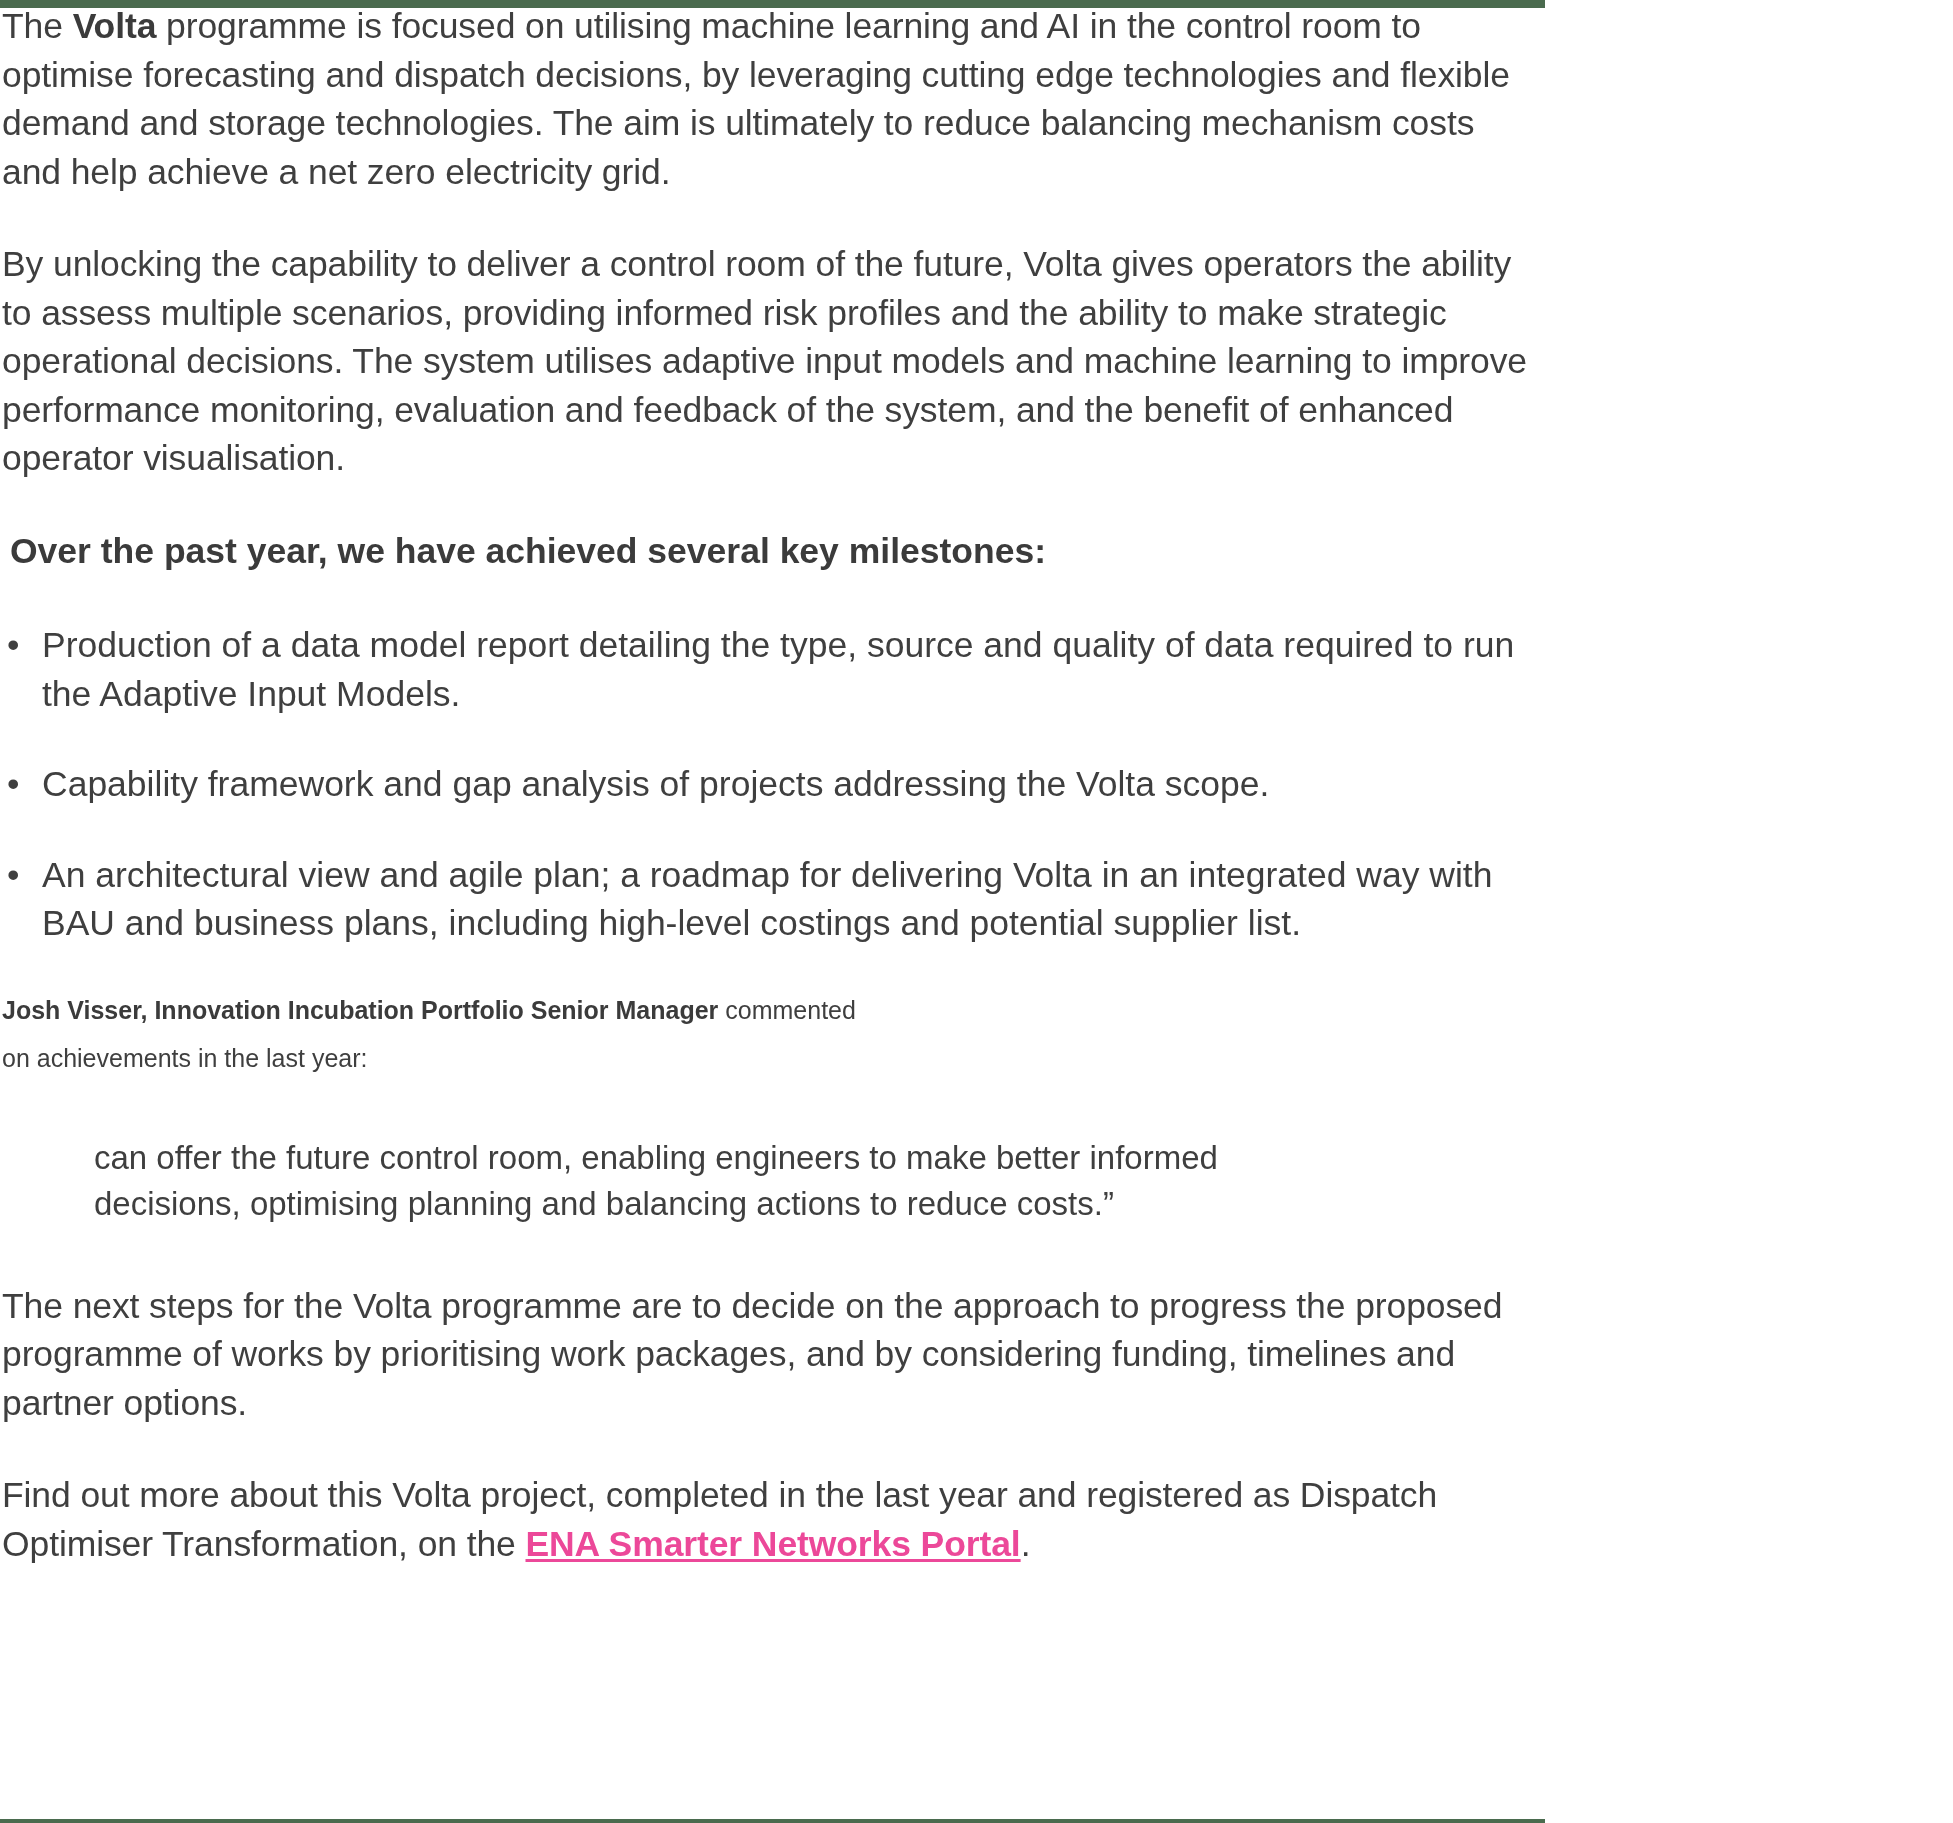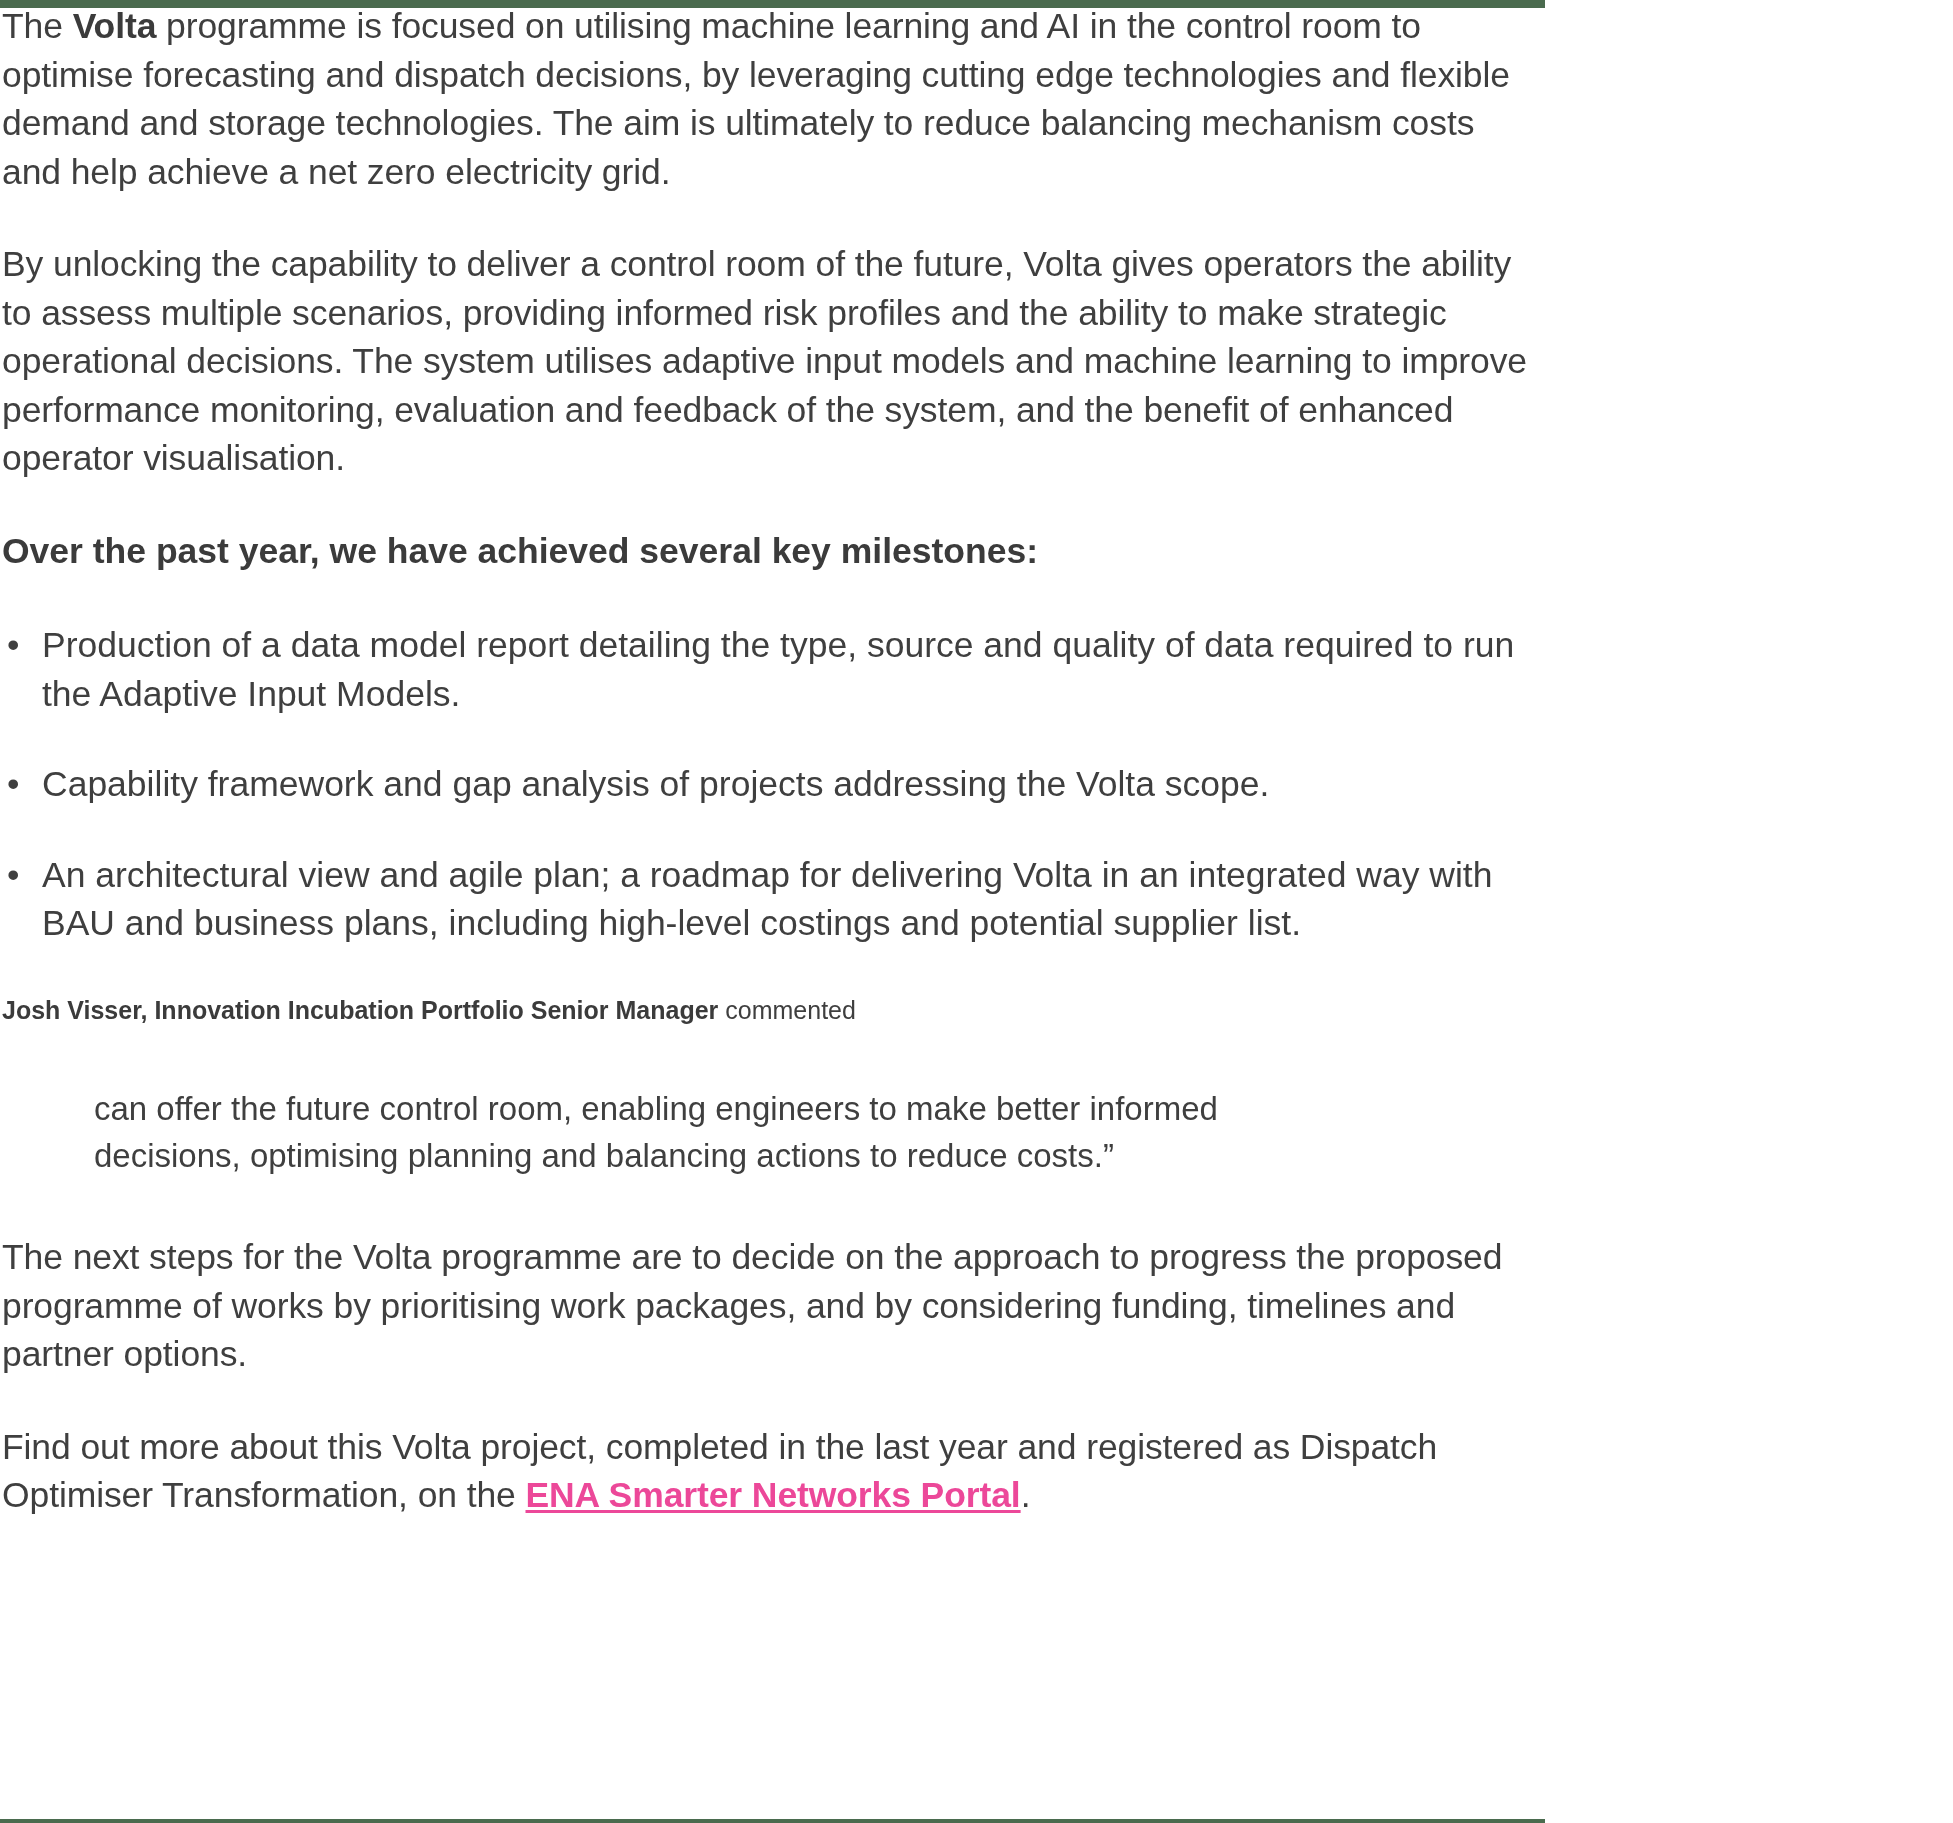--- a/index.html
+++ b/index.html
@@ -57,21 +57,21 @@
   .lead-in {
     margin-bottom: 46px;
   }
 
   strong, .bold {
     font-weight: 700;
     color: #3b3b3b;
   }
 
   h3.section-heading {
-    margin: 0 0 46px 0;
+    margin: 0 0 46px 8px;
     font-size: 35.5px;
     line-height: 48.5px;
     font-weight: 700;
     color: #3b3b3b;
   }
 
   ul.milestones {
     list-style: none;
     margin: 0 0 38px 0;
     padding: 0;
@@ -143,21 +143,21 @@
       <li>
         <span class="bullet-dot">•</span>
         <span>Capability framework and gap analysis of projects addressing the Volta scope.</span>
       </li>
       <li>
         <span class="bullet-dot">•</span>
         <span>An architectural view and agile plan; a roadmap for delivering Volta in an integrated way with BAU and business plans, including high-level costings and potential supplier list.</span>
       </li>
     </ul>
 
-    <p class="attribution"><strong>Josh Visser, Innovation Incubation Portfolio Senior Manager</strong><span> commented</span><br></p>
+    <p class="attribution"><strong>Josh Visser, Innovation Incubation Portfolio Senior Manager</strong><span> commented</span><br><span>on achievements in the last year:</span></p>
 
     <blockquote class="pull-quote">
       <span class="q-line">can offer the future control room, enabling engineers to make better informed</span>
       <span class="q-line">decisions, optimising planning and balancing actions to reduce costs.”</span>
     </blockquote>
 
     <p class="para">The next steps for the Volta programme are to decide on the approach to progress the proposed programme of works by prioritising work packages, and by considering funding, timelines and partner options.</p>
 
     <p class="para"><span>Find out more about this Volta project, completed in the last year and registered as Dispatch Optimiser Transformation, on the </span><a class="portal-link" href="#">ENA Smarter Networks Portal</a><span>.</span></p>
 

